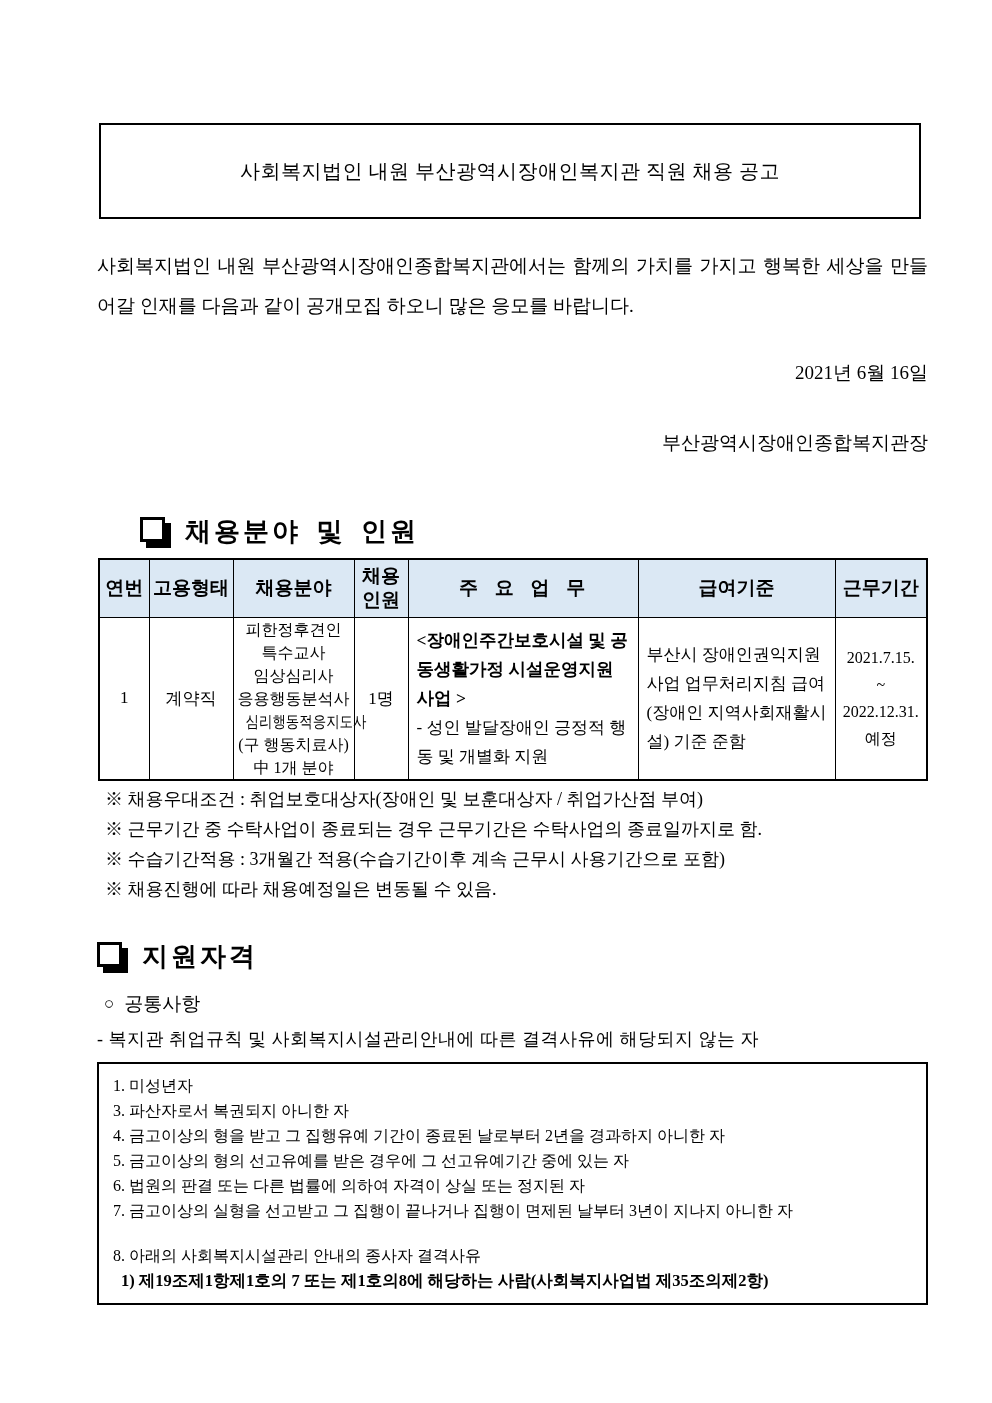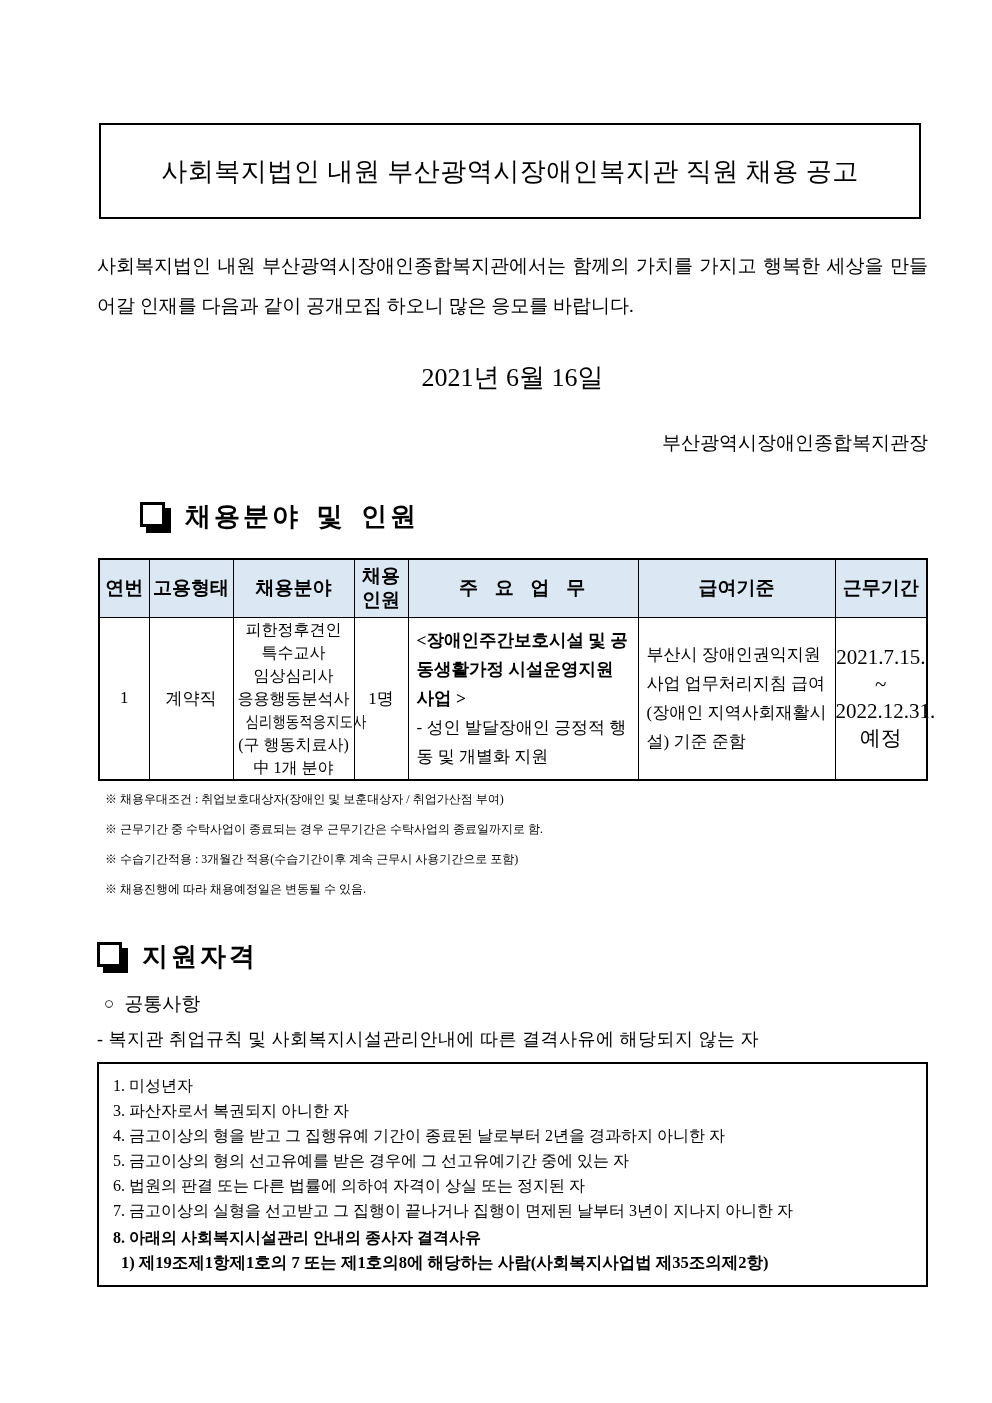--- a/index.html
+++ b/index.html
@@ -14,54 +14,54 @@
     overflow:hidden;
   }
 
   
   .title-box {
     position:absolute; left:99px; top:123px; width:822px; height:96px;
     border:2px solid #000;
     display:flex; align-items:center; justify-content:center;
   }
   .title-box .title {
-    font-size:26px; letter-spacing:0.5px; white-space:nowrap;
+    font-size:20px; letter-spacing:0.5px; white-space:nowrap;
   }
 
   
   .intro {
     position:absolute; left:97px; top:246px; width:831px;
     font-size:19px; line-height:40px;
     text-align:justify; word-break:break-all;
   }
 
   .date-line {
     position:absolute; left:97px; top:360px; width:831px;
-    font-size:26px; text-align:center;
+    font-size:19px; text-align:right;
   }
   .signature-line {
     position:absolute; left:97px; top:430px; width:831px;
     font-size:19px; text-align:right;
   }
 
   
   .section-header {
     position:absolute; left:97px;
     display:flex; align-items:center;
   }
   .section-header .sq {
     display:inline-block; width:25px; height:25px;
     border:3px solid #000; background:#fff;
     box-shadow:6px 6px 0 #000;
     margin-right:20px; margin-bottom:4px;
   }
   .section-header .section-title {
     font-size:26px; font-weight:bold; letter-spacing:3px; word-spacing:6px;
   }
-  .sec1 { top:499px;padding-left:43px; }
+  .sec1 { top:514px;padding-left:43px; }
   .sec2 { top:939px; }
 
   
   table.recruit-table {
     position:absolute; left:98px; top:558px;
     width:828px; border-collapse:collapse; table-layout:fixed;
     border:2px solid #000;
   }
   .recruit-table th, .recruit-table td {
     border:1px solid #000;
@@ -77,47 +77,47 @@
   .recruit-table td { font-size:17px; }
   td.fields { font-size:16px; line-height:23px; }
   td.fields .squeeze { display:inline-block; transform:scaleX(0.84); transform-origin:center; white-space:nowrap; }
   td.duties {
     text-align:left; padding:0 8px; line-height:29px; word-break:break-all;margin-top:46px;
   }
   td.duties .duties-title { font-weight:bold; font-size:17.5px; }
   td.salary {
     text-align:left; padding:0 8px; line-height:29px; word-break:break-all;
   }
-  td.period { font-size:21px; line-height:27px; }
+  td.period { font-size:16px; line-height:27px; }
 
   
   .notes {
     position:absolute; left:105px; top:784px; width:823px;
-    font-size:12px; line-height:30px;
+    font-size:18px; line-height:30px;
   }
 
   
   .common-line {
     position:absolute; left:104px; top:991px;
     font-size:19px; display:flex; align-items:center;
   }
   .common-line .circle { font-size:17px; margin-right:10px; }
   .dash-line {
     position:absolute; left:97px; top:1027px; width:831px;
     font-size:18px; letter-spacing:0.5px;
   }
 
   
   .disq-box {
     position:absolute; left:97px; top:1062px; width:831px;
     border:2px solid #000;
     padding:9px 14px 10px 14px;
     font-size:16px; line-height:25px;
   }
-  .disq-box .disq-item-8 { margin-top:2px;font-weight:bold; }
+  .disq-box .disq-item-8 { margin-top:20px; }
   .disq-box .disq-bold { font-weight:bold; padding-left:8px; font-size:16.5px; }
 </style>
 </head>
 <body>
 
 <div class="page">
 
   <div class="title-box">
     <div class="title">사회복지법인 내원 부산광역시장애인복지관 직원 채용 공고</div>
   </div>

